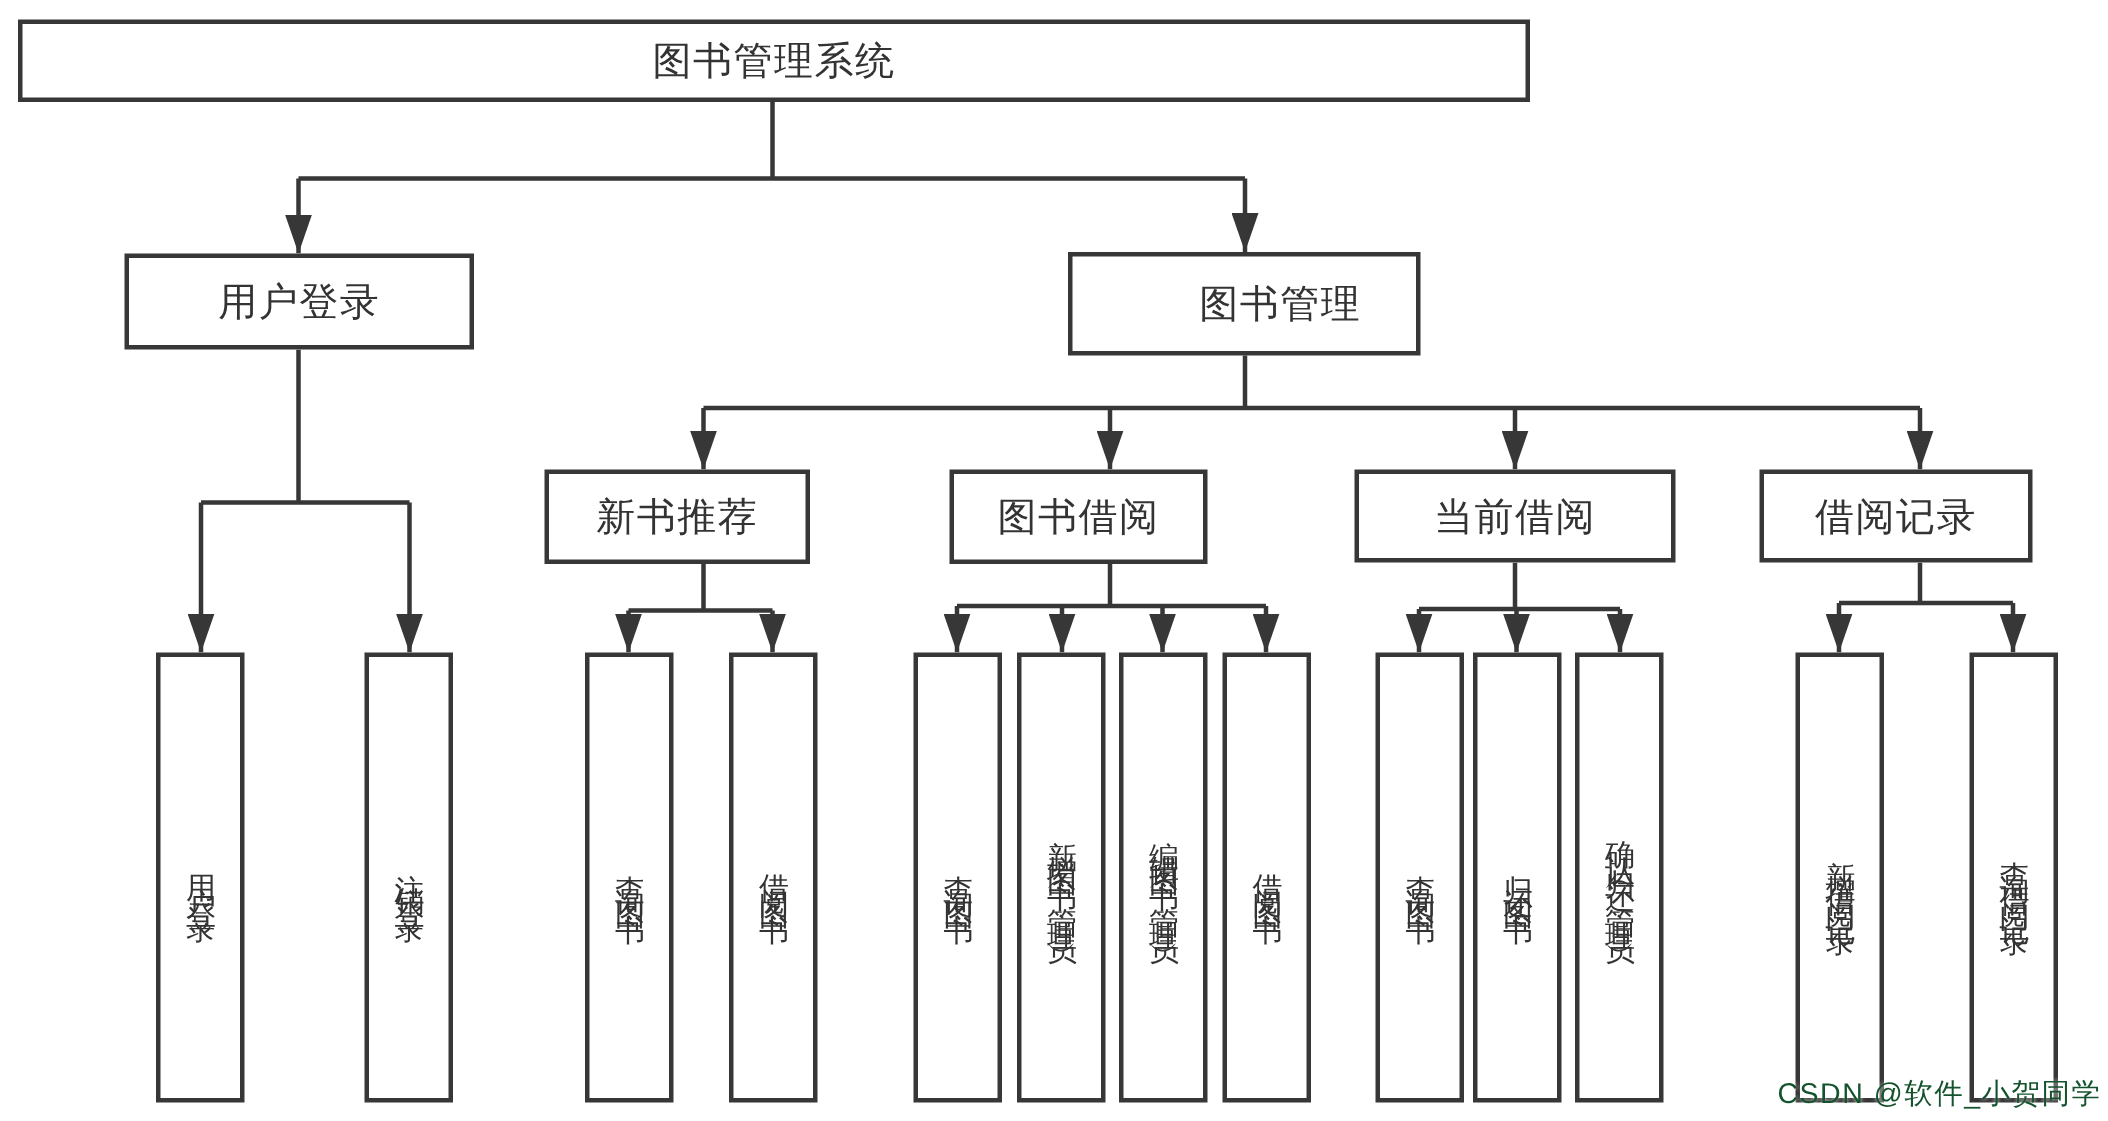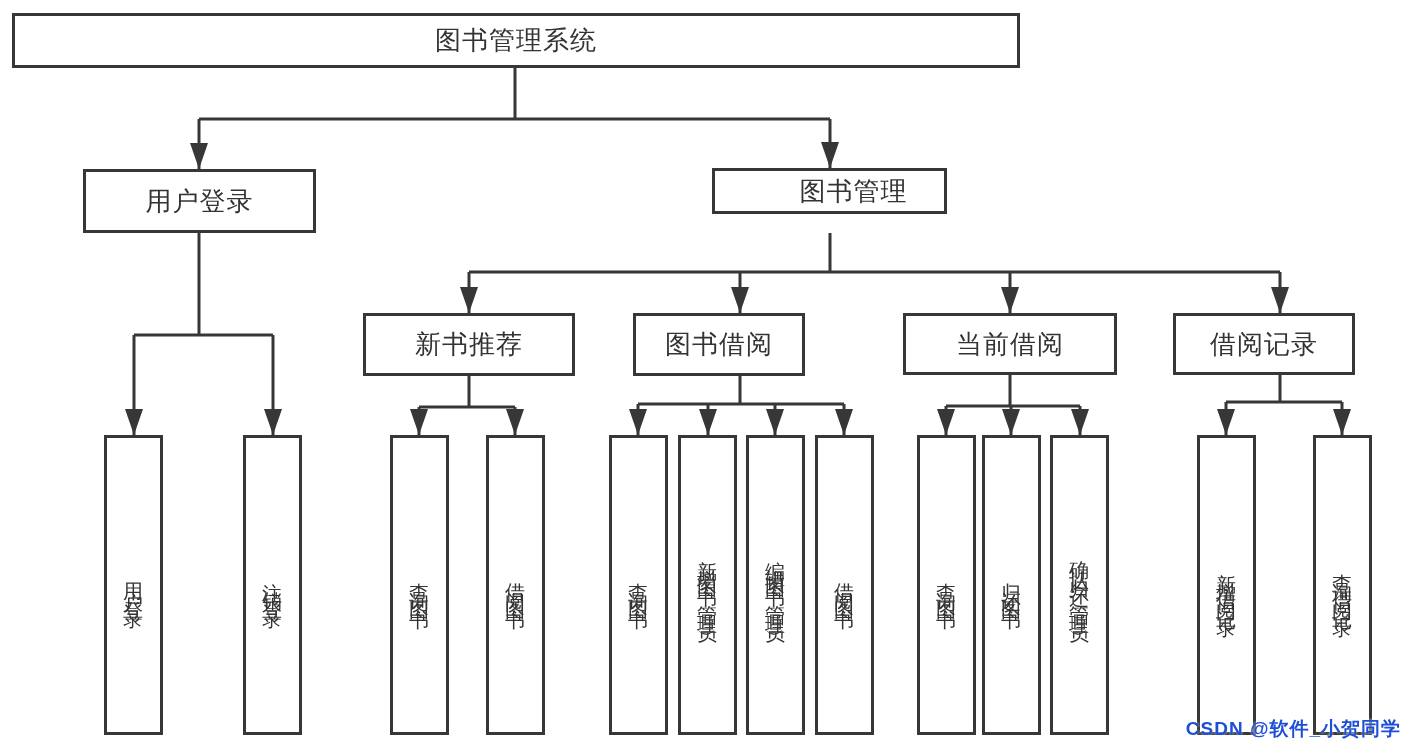--- a/index.html
+++ b/index.html
@@ -21,43 +21,42 @@
     border:3px solid #373737;display:flex;align-items:center;justify-content:center;
     z-index:1;top:435px;width:59px;height:300px;
   }
   .leaf .vlbl{
     writing-mode:vertical-rl;text-orientation:mixed;
     font-size:20px;letter-spacing:9px;color:#333333;line-height:1;
   }
   
   .n-root{left:12px;top:13px;width:1008px;height:55px;}
   .n-user-login{left:83px;top:169px;width:233px;height:64px;}
-  .n-book-mgmt{left:712px;top:168px;width:235px;height:46px;padding-left:48px;}
-  .n-new-book{left:363px;top:313px;width:212px;height:63px;}
+  .n-book-mgmt{left:712px;top:168px;width:235px;height:69px;padding-left:48px;}
+  .n-new-book{left:363px;top:313px;width:177px;height:63px;}
   .n-book-borrow{left:633px;top:313px;width:172px;height:63px;}
   .n-current-borrow{left:903px;top:313px;width:214px;height:62px;font-family:Liberation Mono, monospace;}
   .n-borrow-records{left:1173px;top:313px;width:182px;height:62px;}
   .l-1-1{left:104px;}
   .l-1-2{left:243px;}
   .l-2-1{left:390px;}
   .l-2-2{left:486px;}
   .l-3-1{left:609px;}
   .l-3-2{left:678px;}
   .l-3-3{left:746px;}
   .l-3-4{left:815px;}
   .l-4-1{left:917px;}
   .l-4-2{left:982px;}
   .l-4-3{left:1050px;}
   .l-5-1{left:1197px;}
   .l-5-2{left:1313px;}
   .watermark{
     position:absolute;right:4px;bottom:5px;z-index:5;
-    font-size:19px;color:#1d4ed8;letter-spacing:1px;white-space:nowrap;
+    font-size:19px;color:#14532d;letter-spacing:1px;white-space:nowrap;
     text-shadow:0 0 3px rgba(255,255,255,0.9);
-    font-weight:bold;
   }
 </style>
 </head>
 <body>
 
 <div id="stage">
 
   <svg id="connectors" width="1405" height="747" viewBox="0 0 1405 747">
     <defs>
       <marker id="arrow" markerUnits="userSpaceOnUse" markerWidth="26" markerHeight="18" refX="26" refY="9" orient="auto">

